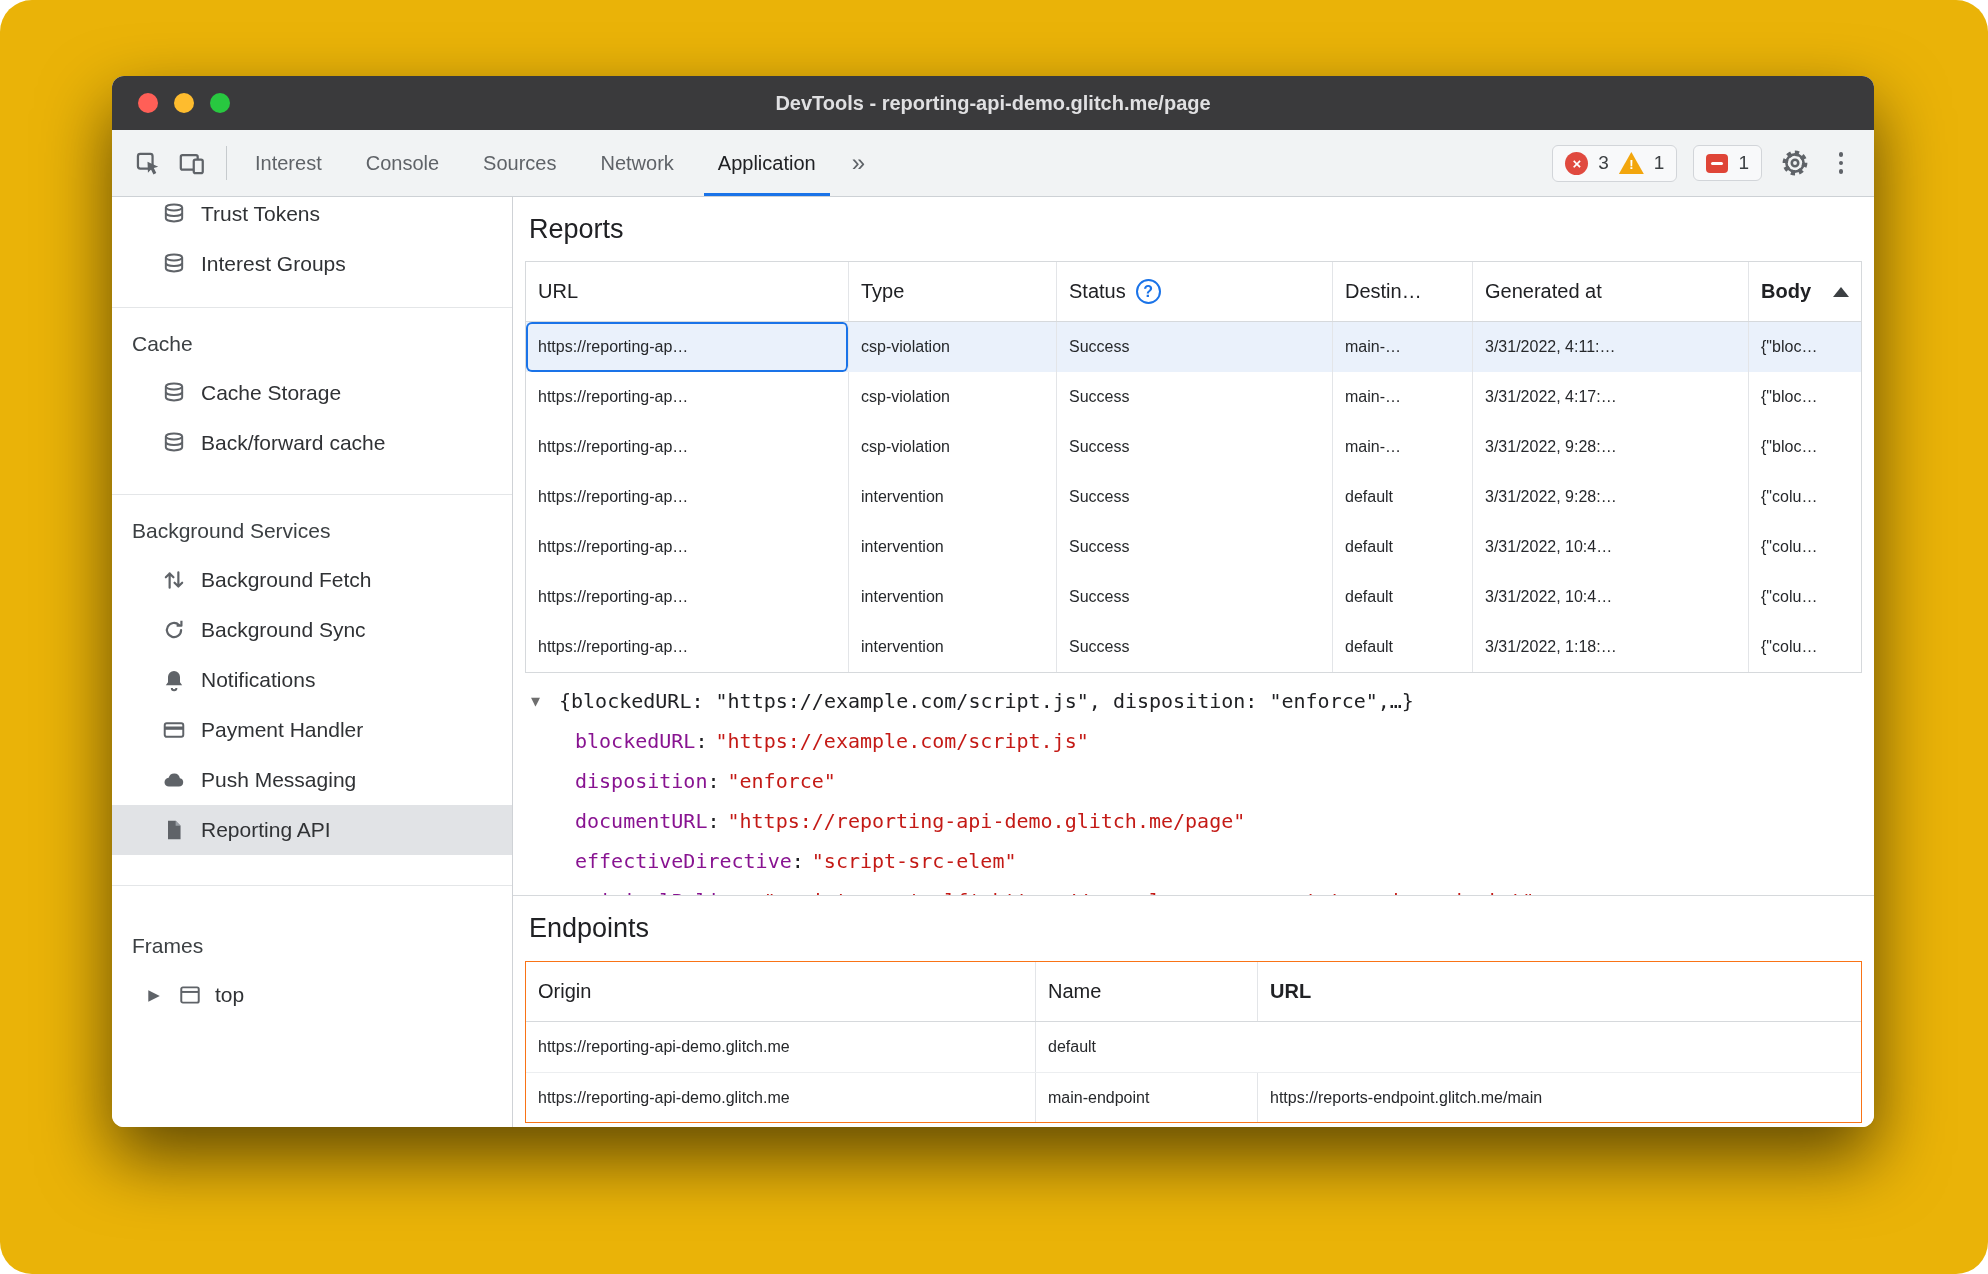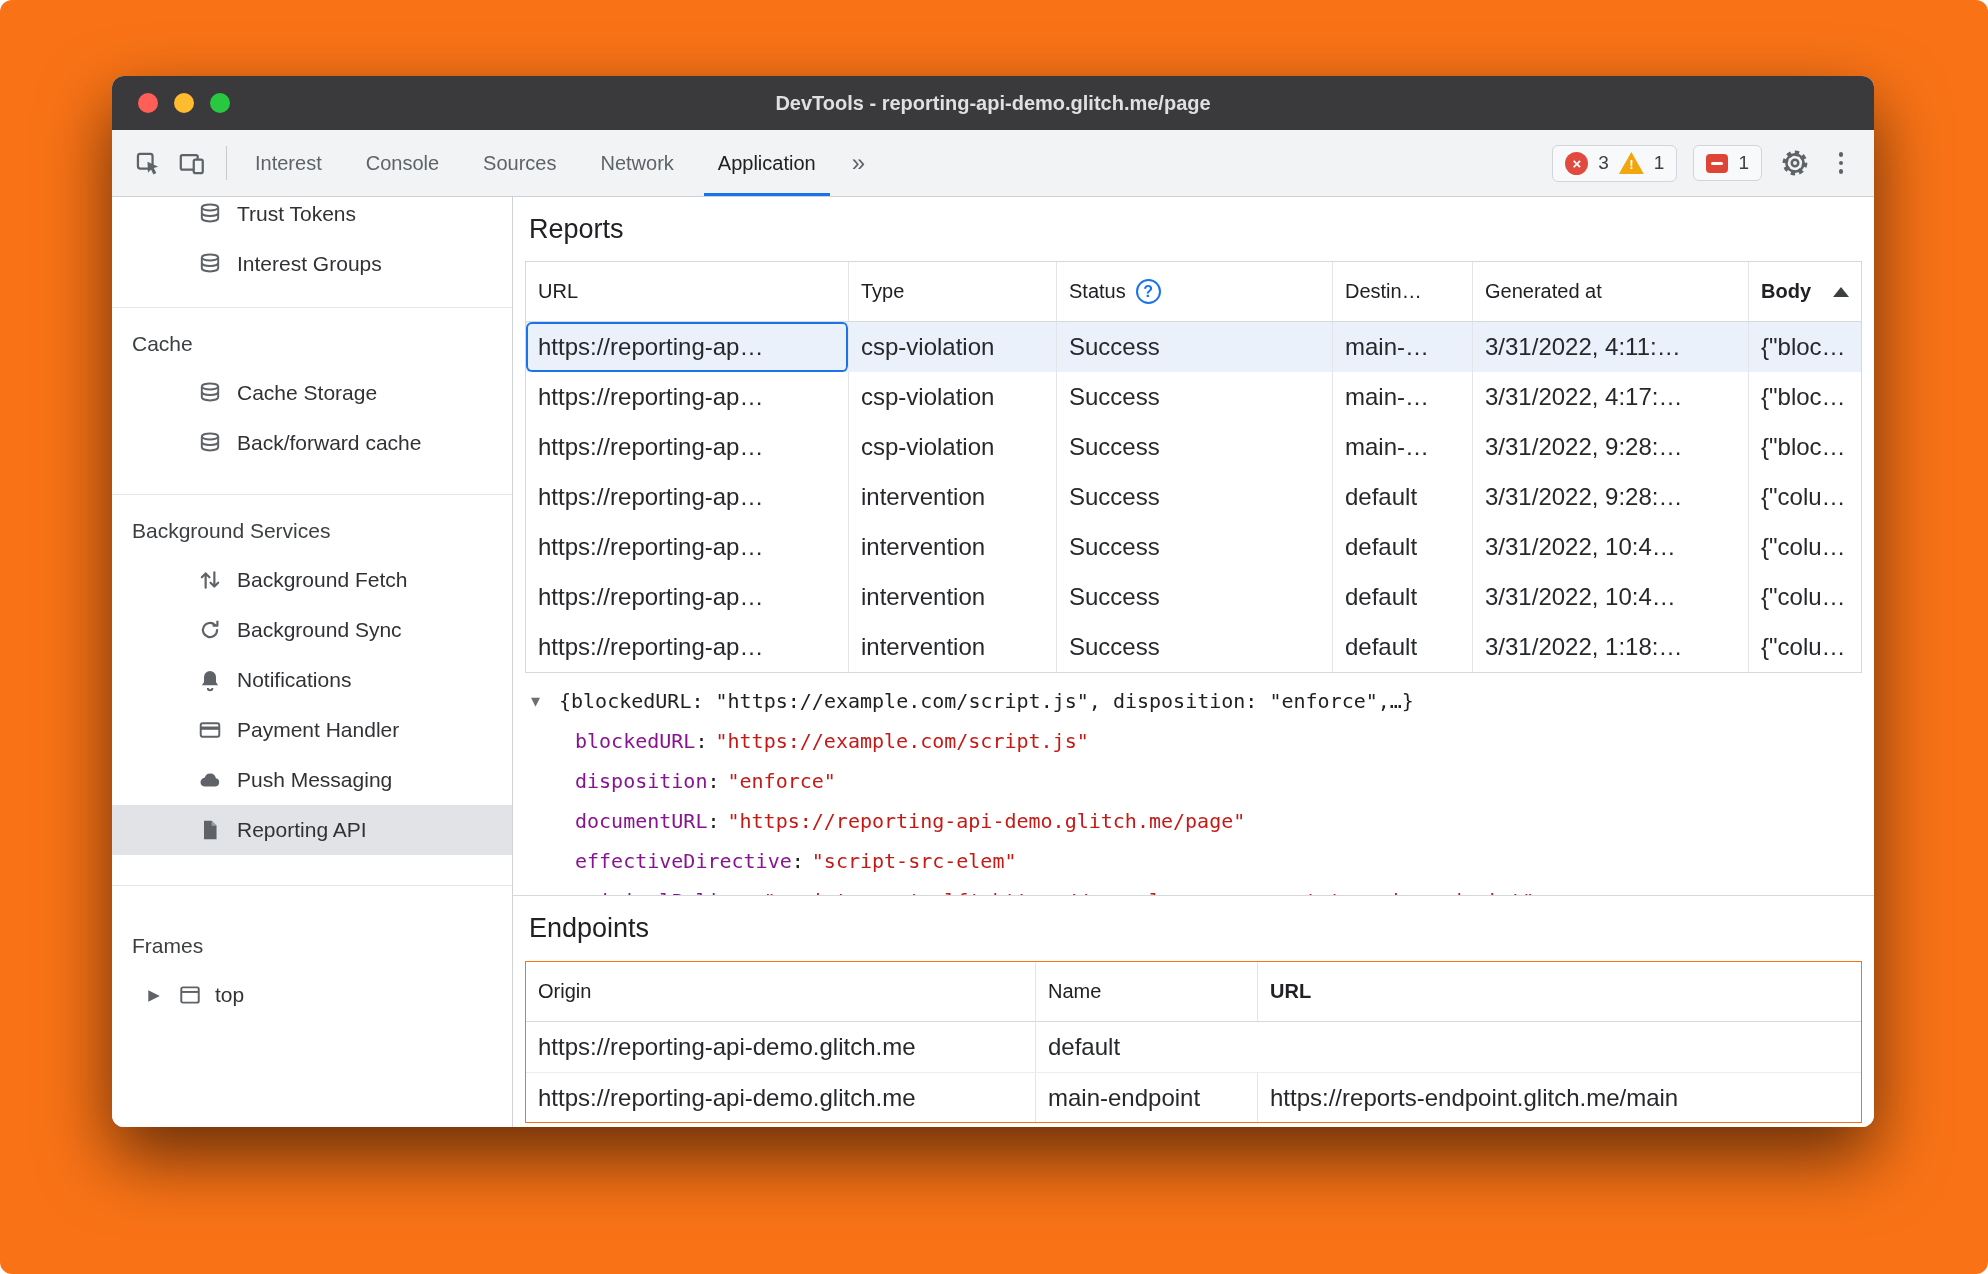--- a/index.html
+++ b/index.html
@@ -1,19 +1,19 @@
 <!DOCTYPE html>
 <html><head>
 <meta charset="utf-8">
 <style>
   * { box-sizing: border-box; margin: 0; padding: 0; }
   html,body { width: 1988px; height: 1274px; }
   body { font-family: "Liberation Sans", sans-serif; background:#fff; }
 
-  .backdrop { width:1988px; height:1274px; background:#f97316; border-radius:12px; position:relative; overflow:hidden; }
+  .backdrop { width:1988px; height:1274px; background:#eab308; border-radius:32px; position:relative; overflow:hidden; }
 
   .window {
     position:absolute; left:112px; top:76px; width:1762px; height:1051px;
     background:#fff; border-radius:12px; overflow:hidden;
     display:flex; flex-direction:column;
     box-shadow:0 30px 70px rgba(0,0,0,.6);
   }
 
   
   .titlebar { flex:0 0 54px; background:#3a3a3c; position:relative; display:flex; align-items:center; justify-content:center; }
@@ -43,21 +43,21 @@
   .kebab { display:flex; flex-direction:column; gap:4px; align-items:center; justify-content:center; width:26px; height:30px; }
   .kebab i { width:4.5px; height:4.5px; border-radius:50%; background:#5f6368; }
 
   
   .content { flex:1; display:flex; min-height:0; }
 
   
   .sidebar { flex:0 0 401px; border-right:1px solid #cfd2d6; overflow:hidden; font-size:21px; color:#303235; background:#fff; }
   .sgroup { border-bottom:1px solid #e4e6e8; }
   .sheader { height:48px; display:flex; align-items:center; padding-left:20px; color:#3c4043; }
-  .sitem { display:flex; align-items:center; gap:14px; height:50px; padding-left:84px; white-space:nowrap; }
+  .sitem { display:flex; align-items:center; gap:14px; height:50px; padding-left:48px; white-space:nowrap; }
   .sitem.selected { background:#e1e3e6; }
   .sicon { width:27px; height:27px; display:flex; align-items:center; justify-content:center; flex:0 0 27px; }
   .sitem.frames-top { padding-left:32px; gap:12px; }
   .disclosure { font-size:15px; color:#5f6368; width:20px; text-align:center; }
   .clip-top { margin-top:-8px; }
   .pad-b18 { padding-bottom:18px; }
   .pad-b26 { padding-bottom:26px; }
   .pad-b30 { padding-bottom:30px; }
   .pad-t12 { padding-top:12px; }
   .pad-t36 { padding-top:36px; }
@@ -65,21 +65,21 @@
   
   .main { flex:1; display:flex; flex-direction:column; overflow:hidden; background:#fff; }
   .sectionbar { height:64px; display:flex; align-items:center; padding-left:16px; font-size:27px; color:#202124; flex:0 0 auto; }
   .sectionbar.bordered { border-top:1px solid #d6d9dc; height:66px; }
 
   .rtable { margin:0 12px; border:1px solid #d6d9dc; flex:0 0 auto; }
   .thead { display:flex; height:60px; border-bottom:1px solid #d6d9dc; background:#fff; }
   .hc { display:flex; align-items:center; padding:0 12px; font-size:20px; color:#202124; border-right:1px solid #e3e5e8; overflow:hidden; white-space:nowrap; }
   .hc:last-child { border-right:none;font-weight:bold; }
   .trow { display:flex; height:50px; }
-  .tc { display:flex; align-items:center; padding:16px 12px; font-size:24px; color:#26282b; border-right:1px solid #e3e5e8; overflow:hidden; white-space:nowrap; }
+  .tc { display:flex; align-items:center; padding:16px 12px; font-size:16px; color:#26282b; border-right:1px solid #e3e5e8; overflow:hidden; white-space:nowrap; }
   .tc:last-child { border-right:none; }
   .trow.selected { background:#eaf1fb; }
   .tc.focused { box-shadow:inset 0 0 0 2px #1a73e8; border-radius:6px; }
 
   .w-url { width:323px; } .w-type { width:208px; } .w-status { width:276px;text-align:right; }
   .w-dest { width:140px; } .w-gen { width:276px; } .w-body { flex:1; }
 
   .help { width:25px; height:25px; border:2px solid #1a73e8; border-radius:50%; color:#1a73e8; font-size:16px; font-weight:bold; display:flex; align-items:center; justify-content:center; margin-left:10px; flex:0 0 25px; }
   .sortarrow { margin-left:auto; width:0; height:0; border-left:8px solid transparent; border-right:8px solid transparent; border-bottom:10px solid #3c4043; }
 

